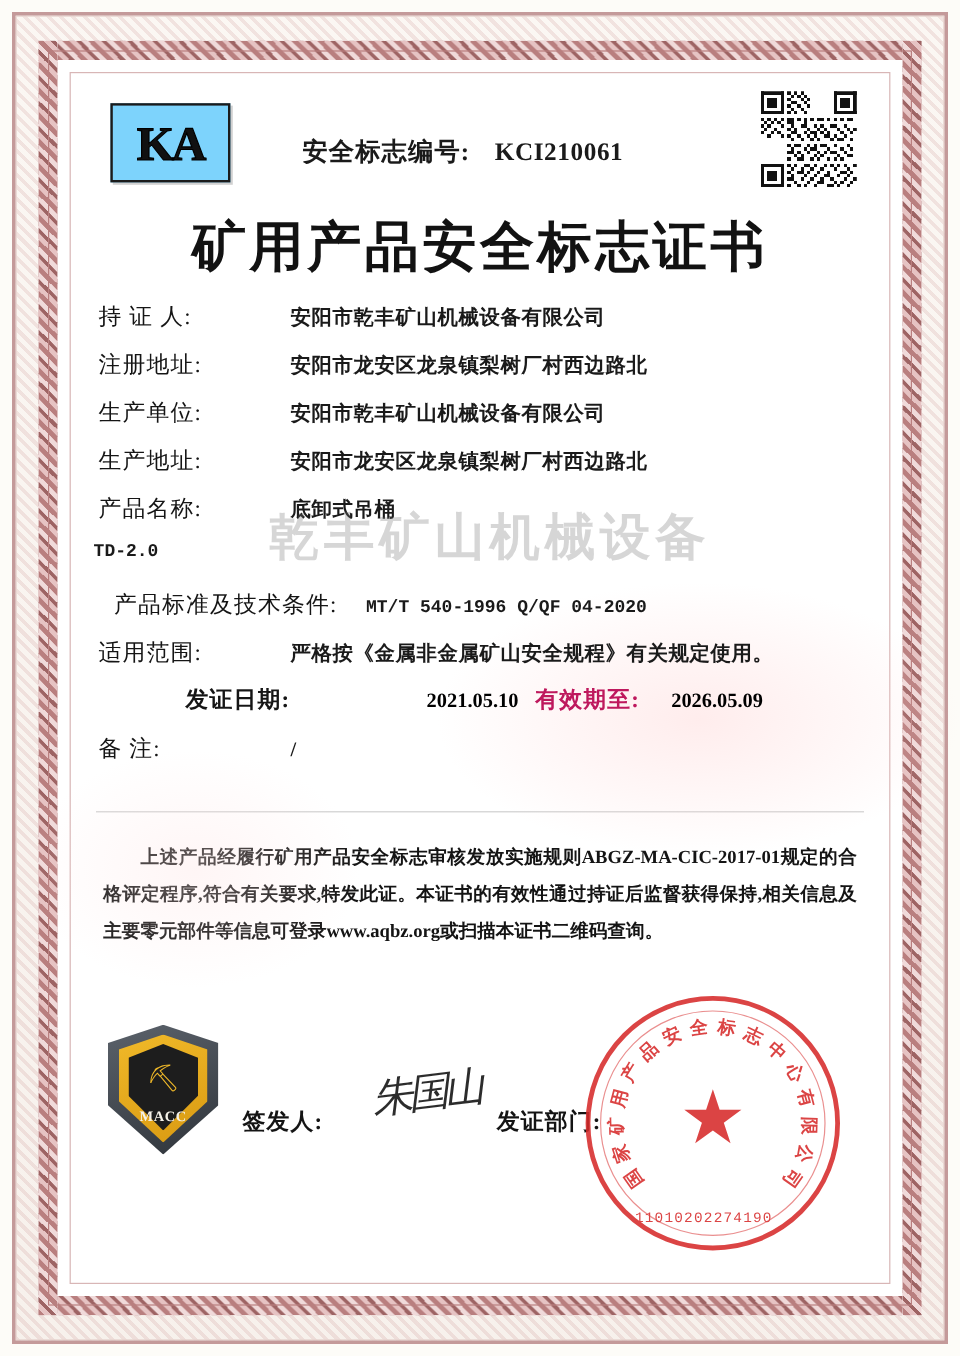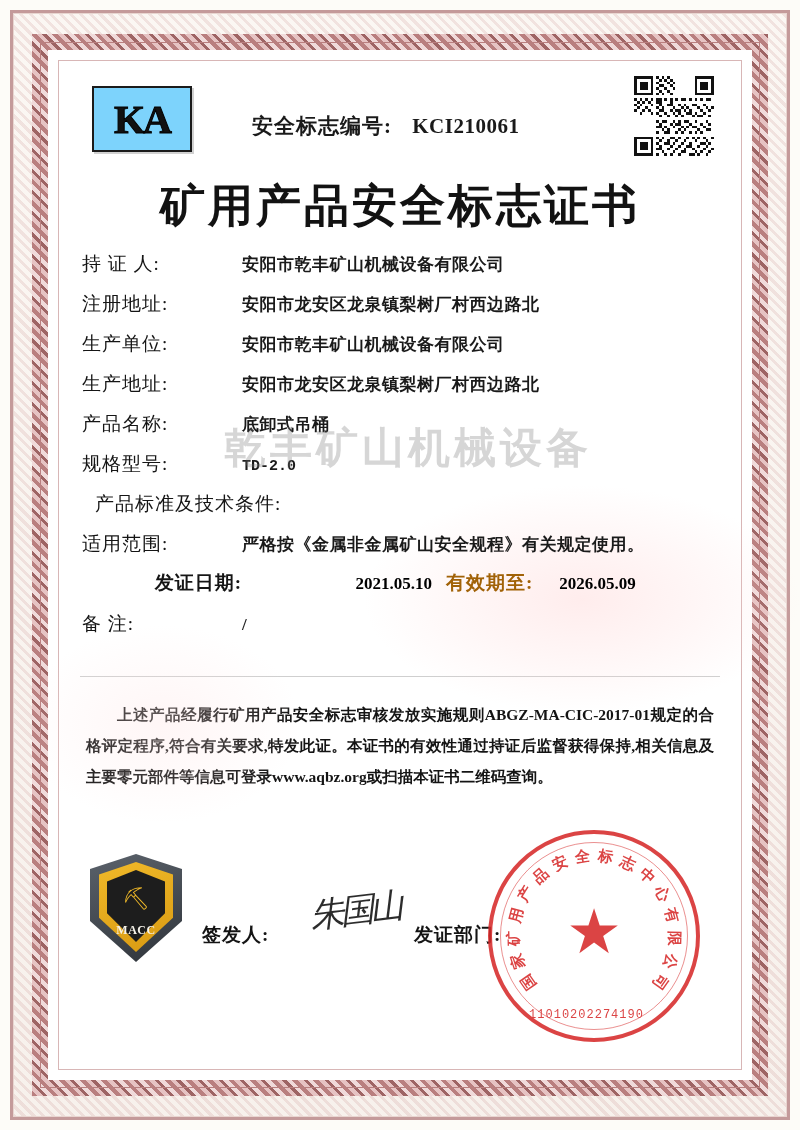--- a/index.html
+++ b/index.html
@@ -187,21 +187,21 @@
   .date-value {
     font-size: 17px;
     font-weight: bold;
     font-family: "Liberation Serif", serif;
     width: 190px;
   }
   .date-label2 {
     font-size: 19px;
     font-weight: bold;
     letter-spacing: 1px;
-    color: #a16207;
+    color: #be185d;
     margin-left: 14px;
   }
   .date-value2 {
     font-size: 17px;
     font-weight: bold;
     margin-left: 26px;
     font-family: "Liberation Serif", serif;
   }
 
   
@@ -597,26 +597,26 @@
         <div class="label">生产地址:</div>
         <div class="value">安阳市龙安区龙泉镇梨树厂村西边路北</div>
       </div>
 
       <div class="row">
         <div class="label">产品名称:</div>
         <div class="value">底卸式吊桶</div>
       </div>
 
       <div class="row">
-        <div class="label">规格型号:</div>
         <div class="value mono">TD-2.0</div>
       </div>
 
       <div class="row">
         <div class="label wide">产品标准及技术条件:</div>
+        <div class="value mono">MT/T 540-1996 Q/QF 04-2020</div>
       </div>
 
       <div class="row">
         <div class="label">适用范围:</div>
         <div class="value">严格按《金属非金属矿山安全规程》有关规定使用。</div>
       </div>
 
       <div class="row-dates">
         <div class="date-label">发证日期:</div>
         <div class="date-value">2021.05.10</div>

